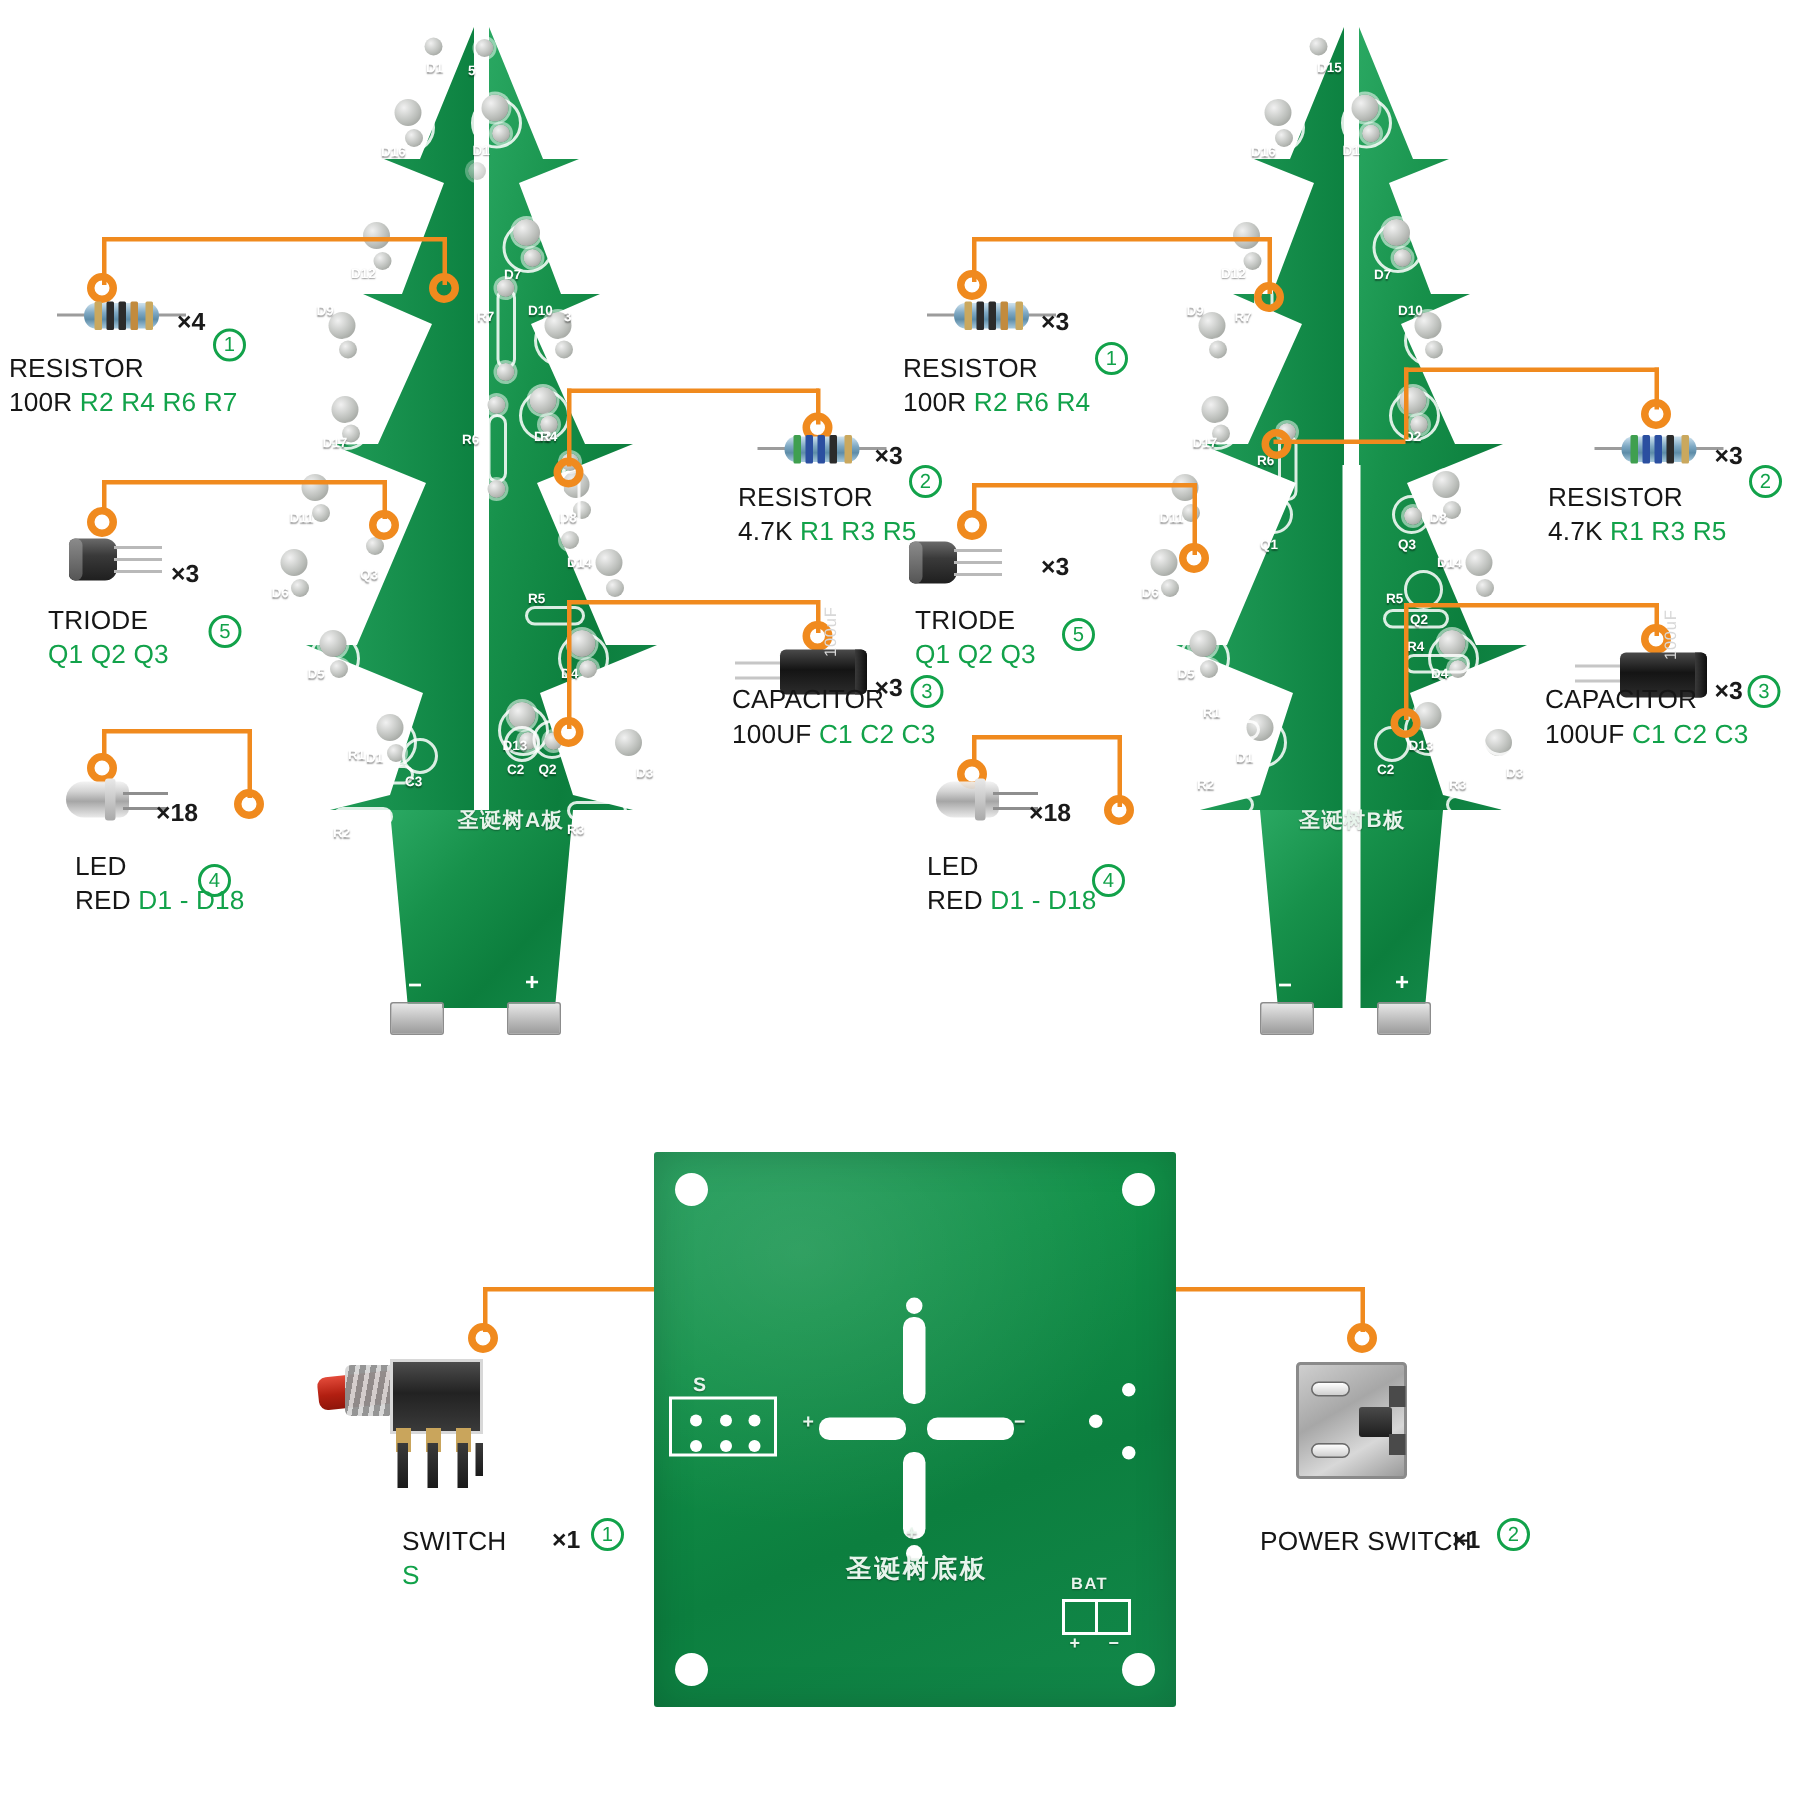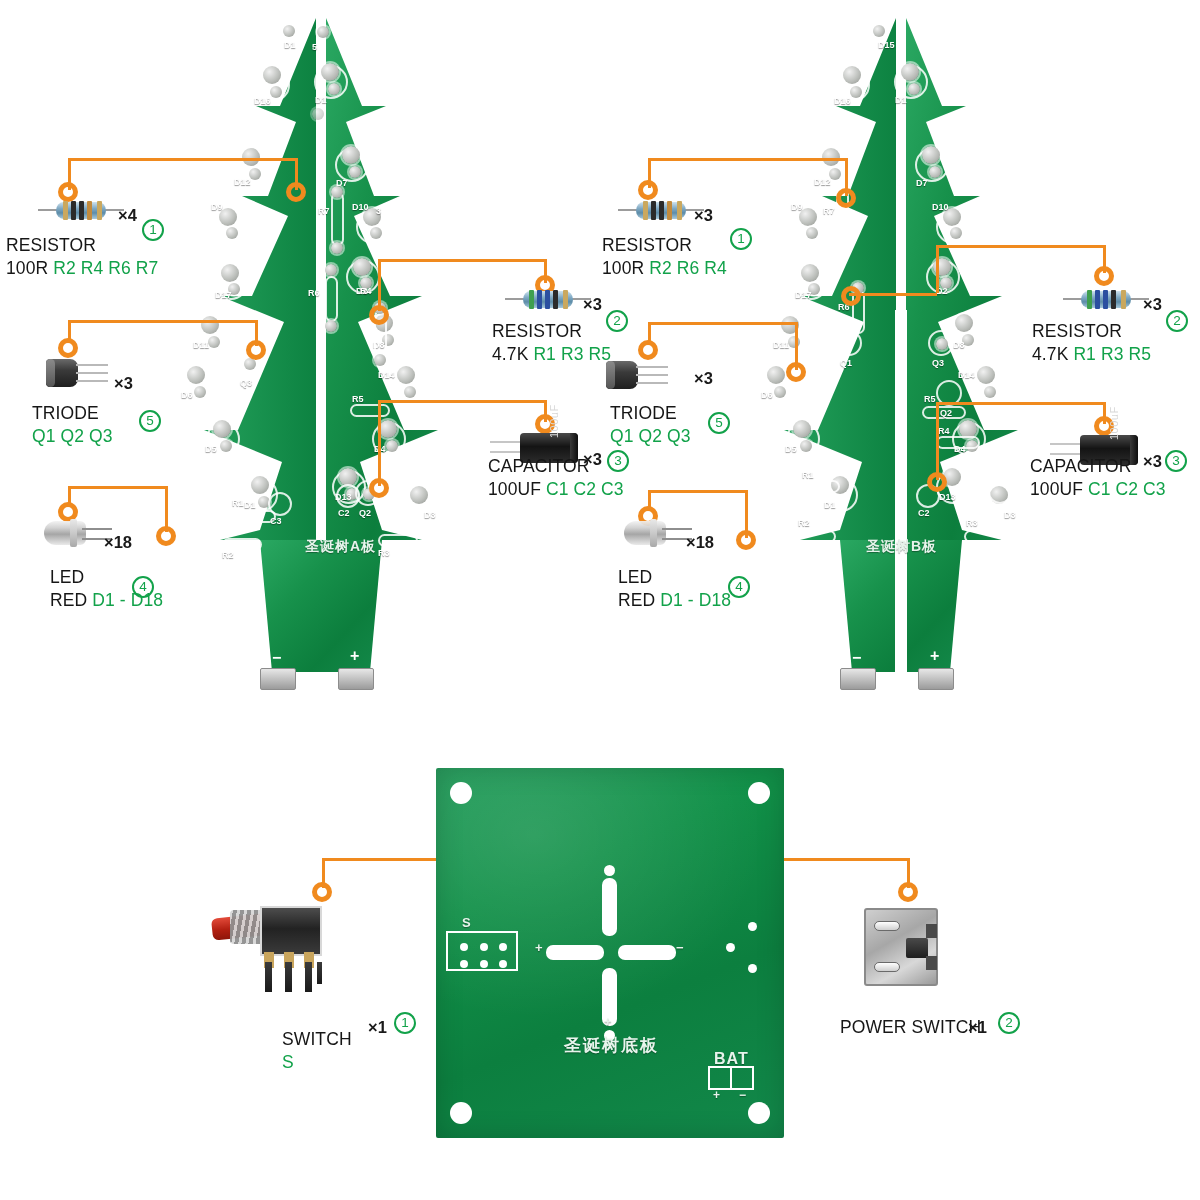--- a/index.html
+++ b/index.html
@@ -710,42 +710,42 @@
     <div class="dot-w" style="left:24px; top:192px; width:8px; height:8px;"></div>
     <div class="dot-w" style="left:44px; top:192px; width:8px; height:8px;"></div>
     <div class="dot-w" style="left:63px; top:192px; width:8px; height:8px;"></div>
 
     <div class="dot-w" style="left:312px; top:154px; width:9px; height:9px;"></div>
     <div class="dot-w" style="left:290px; top:175px; width:9px; height:9px;"></div>
     <div class="dot-w" style="left:312px; top:196px; width:9px; height:9px;"></div>
 
     <div class="pcb-txt" style="left:128px; top:266px; font-size:17px; letter-spacing:2px;">圣诞树底板</div>
 
-    <div class="pcb-txt" style="left:278px; top:282px; font-size:16px;">BAT</div>
+    <div class="pcb-txt" style="left:278px; top:282px; font-size:11px;">BAT</div>
     <div class="bat-box" style="left:272px; top:298px;">
       <div></div>
         <div></div>
     </div>
     <div class="pcb-txt" style="left:277px; top:320px; font-size:12px;">+</div>
     <div class="pcb-txt" style="left:303px; top:320px; font-size:12px;">−</div>
   </div>
 
   <div class="switch" style="left:212px; top:900px;">
     <div class="sw-lever"></div>
     <div class="sw-spring"></div>
     <div class="sw-body"></div>
     <div class="sw-tab" style="left:52px;"></div>
     <div class="sw-tab" style="left:72px;"></div>
     <div class="sw-tab" style="left:92px;"></div>
     <div class="sw-pin" style="left:53px;"></div>
     <div class="sw-pin" style="left:73px;"></div>
     <div class="sw-pin" style="left:93px;"></div>
     <div class="sw-pin" style="left:105px; height:22px; width:5px;"></div>
   </div>
-  <div class="cap" style="left:282px; top:1016px;margin-top:12px;">
+  <div class="cap" style="left:268px; top:1016px;">
     <span class="cap-l1">SWITCH</span>
     <span class="cap-l2 ref">S</span>
   </div>
   <div class="qty" style="left:368px; top:1018px;">×1</div>
   <div class="badge" style="left:394px; top:1012px;">1</div>
 
   <div class="usb" style="left:864px; top:908px;">
     <div class="usb-slotA"></div>
     <div class="usb-slotB"></div>
     <div class="usb-core"></div>

